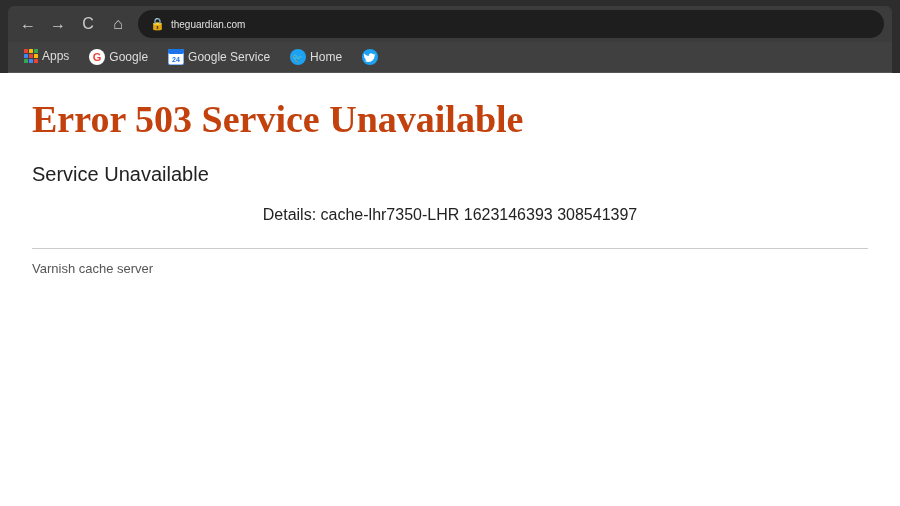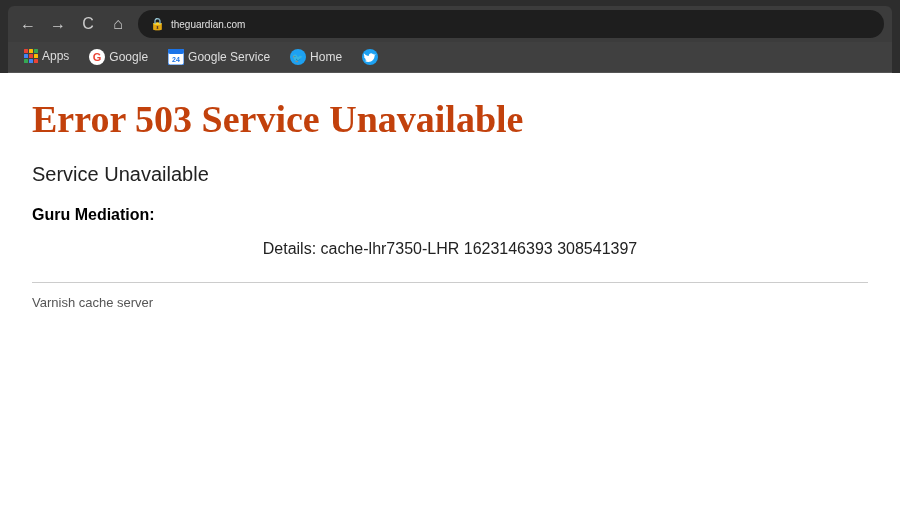--- a/index.html
+++ b/index.html
@@ -219,19 +219,18 @@
         <circle cx="8" cy="8" r="8" fill="#1da1f2"></circle>
         <path d="M12.6 5.4c-.4.2-.9.3-1.4.4.5-.3.9-.8 1.1-1.4-.5.3-1 .5-1.5.6-.4-.5-1-.8-1.7-.8-1.3 0-2.3 1-2.3 2.3 0 .2 0 .4.1.5-1.9-.1-3.6-1-4.7-2.4-.2.3-.3.7-.3 1.1 0 .8.4 1.5 1 1.9-.4 0-.7-.1-1-.3v.03c0 1.1.8 2 1.9 2.2-.2.1-.4.1-.6.1-.1 0-.3 0-.4-.04.3.9 1.1 1.5 2 1.5-.7.6-1.6.9-2.6.9H3c1 .6 2.1 1 3.4 1 4 0 6.2-3.3 6.2-6.2v-.3c.4-.3.8-.7 1.1-1.2z" fill="white"></path>
       </svg>
     </div>
   </div>
 </div>
 
 <div class="page-content">
   <h1 class="error-title">Error 503 Service Unavailable</h1>
   <p class="service-unavailable">Service Unavailable</p>
-  <p class="guru-heading">Guru Mediation:</p>
   <p class="details-text">
     <span>Details:</span>&nbsp;<span>cache-lhr7350-LHR 1623146393 308541397</span>
   </p>
   <hr class="divider">
   <p class="varnish-text">Varnish cache server</p>
 </div>
 
 </body></html>

